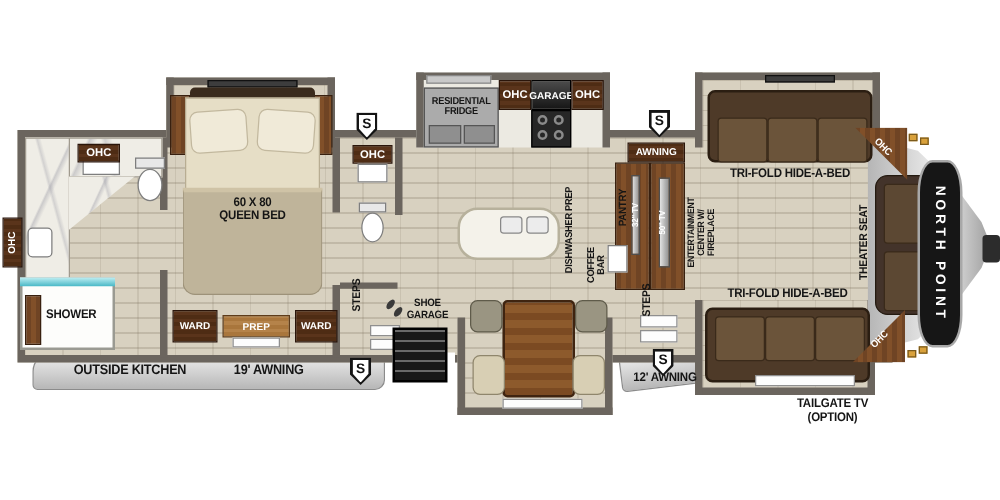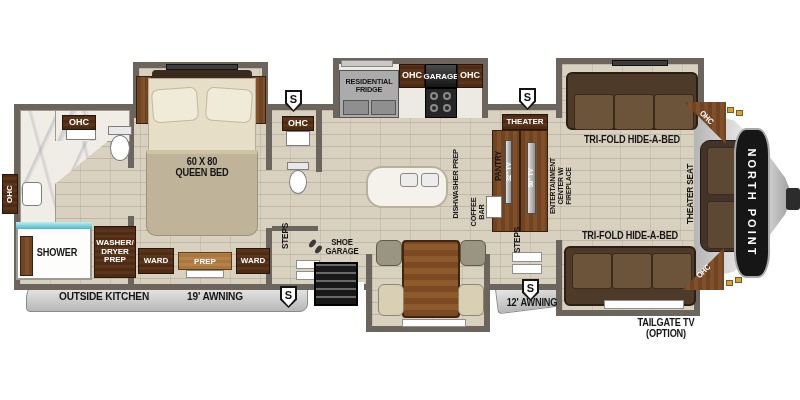--- a/index.html
+++ b/index.html
@@ -76,23 +76,20 @@
   <div class="abs white-fixture" style="left:66px;top:128px;width:30px;height:12px"></div>
   <div class="abs woodbox" style="left:62px;top:115px;width:34px;height:15px;font-size:9px"><span>OHC</span></div>
   <div class="abs woodbox" style="left:2px;top:174px;width:16px;height:40px;font-size:8px"><span class="abs" style="transform:rotate(-90deg)">OHC</span></div>
   <div class="abs white-fixture" style="left:22px;top:182px;width:20px;height:24px;border-radius:4px"></div>
   <div class="abs white-fixture" style="left:108px;top:126px;width:24px;height:9px;background:#e8e8e8"></div>
   <div class="abs white-fixture" style="left:110px;top:135px;width:20px;height:26px;border-radius:50%"></div>
   <div class="abs" style="left:16px;top:222px;width:76px;height:58px;background:#fdfdfb;border:2px solid #9a9a92;z-index:5"></div>
   <div class="abs" style="left:16px;top:222px;width:76px;height:7px;background:linear-gradient(180deg,#bfeef2,#49b8c6);z-index:6"></div>
   <div class="abs wood" style="left:20px;top:236px;width:13px;height:40px;z-index:6"></div>
   <div class="lbl" style="left:57px;top:253px;font-size:10px">SHOWER</div>
-  <div class="abs woodbox" style="left:94px;top:226px;width:42px;height:52px;font-size:8px"><span>WASHER/
-DRYER
-PREP</span></div>
 
   <div class="abs wood" style="left:136px;top:76px;width:16px;height:48px"></div>
   <div class="abs wood" style="left:250px;top:76px;width:16px;height:48px"></div>
   <div class="abs" style="left:152px;top:70px;width:100px;height:10px;background:#3a2b1d;border-radius:4px 4px 0 0;z-index:5"></div>
   <div class="abs" style="left:148px;top:78px;width:108px;height:76px;background:#e6dec6;border:1px solid #b8ad92;z-index:5"></div>
   <div class="abs" style="left:152px;top:88px;width:46px;height:34px;background:#f0ead8;border:1px solid #c2b89e;border-radius:7px;transform:rotate(-4deg);z-index:6"></div>
   <div class="abs" style="left:206px;top:88px;width:46px;height:34px;background:#f0ead8;border:1px solid #c2b89e;border-radius:7px;transform:rotate(4deg);z-index:6"></div>
   <div class="abs" style="left:146px;top:150px;width:112px;height:86px;background:#bfb49a;border:1px solid #9d9279;border-top:4px solid #cfc3a6;border-radius:0 0 10px 10px;z-index:6"></div>
   <div class="lbl" style="left:202px;top:168px;font-size:10px">60 X 80
 QUEEN BED</div>
@@ -134,21 +131,21 @@
   <div class="abs" style="left:443px;top:104px;width:8px;height:8px;border:2px solid #8a8a8a;border-radius:50%;z-index:6"></div>
   <div class="abs woodbox" style="left:457px;top:64px;width:26px;height:24px;font-size:9px"><span>OHC</span></div>
   <div class="abs" style="left:366px;top:166px;width:82px;height:42px;background:#f4f2ea;border:2px solid #b7b19c;border-radius:16px;z-index:5"></div>
   <div class="abs" style="left:400px;top:173px;width:18px;height:14px;background:#ececec;border:1px solid #888;border-radius:3px;z-index:6"></div>
   <div class="abs" style="left:421px;top:173px;width:18px;height:14px;background:#ececec;border:1px solid #888;border-radius:3px;z-index:6"></div>
   <div class="lbl v" style="left:456px;top:184px;font-size:8px">DISHWASHER PREP</div>
   <div class="lbl v" style="left:478px;top:212px;font-size:8px">COFFEE
 BAR</div>
   <div class="abs white-fixture" style="left:486px;top:196px;width:16px;height:22px"></div>
 
-  <div class="abs woodbox" style="left:502px;top:114px;width:46px;height:16px;font-size:8px"><span>THEATER</span></div>
+  <div class="abs woodbox" style="left:502px;top:114px;width:46px;height:16px;font-size:8px"><span>AWNING</span></div>
   <div class="abs wood" style="left:492px;top:130px;width:28px;height:102px"></div>
   <div class="abs tvbar" style="left:505px;top:140px;width:7px;height:64px"></div>
   <div class="abs wood" style="left:520px;top:130px;width:28px;height:102px"></div>
   <div class="abs tvbar" style="left:527px;top:142px;width:9px;height:72px"></div>
   <div class="lbl v" style="left:498px;top:166px;font-size:8.5px">PANTRY</div>
   <div class="lbl v w" style="left:509px;top:172px;font-size:7px">32" TV</div>
   <div class="lbl v w" style="left:531px;top:178px;font-size:7px">50" TV</div>
   <div class="lbl v" style="left:561px;top:186px;font-size:7.5px">ENTERTAINMENT
 CENTER W/
 FIREPLACE</div>

